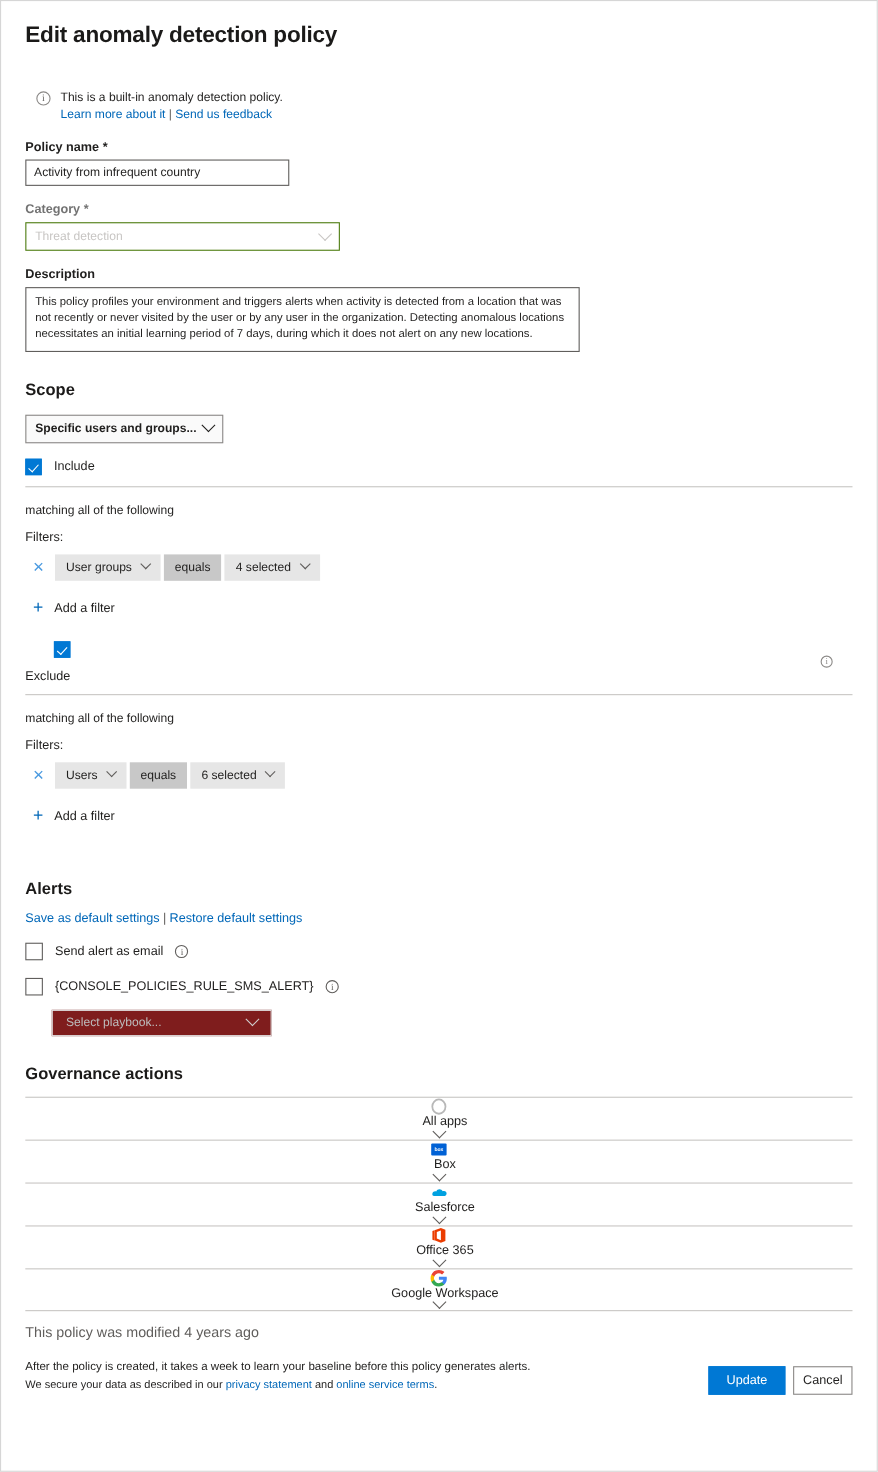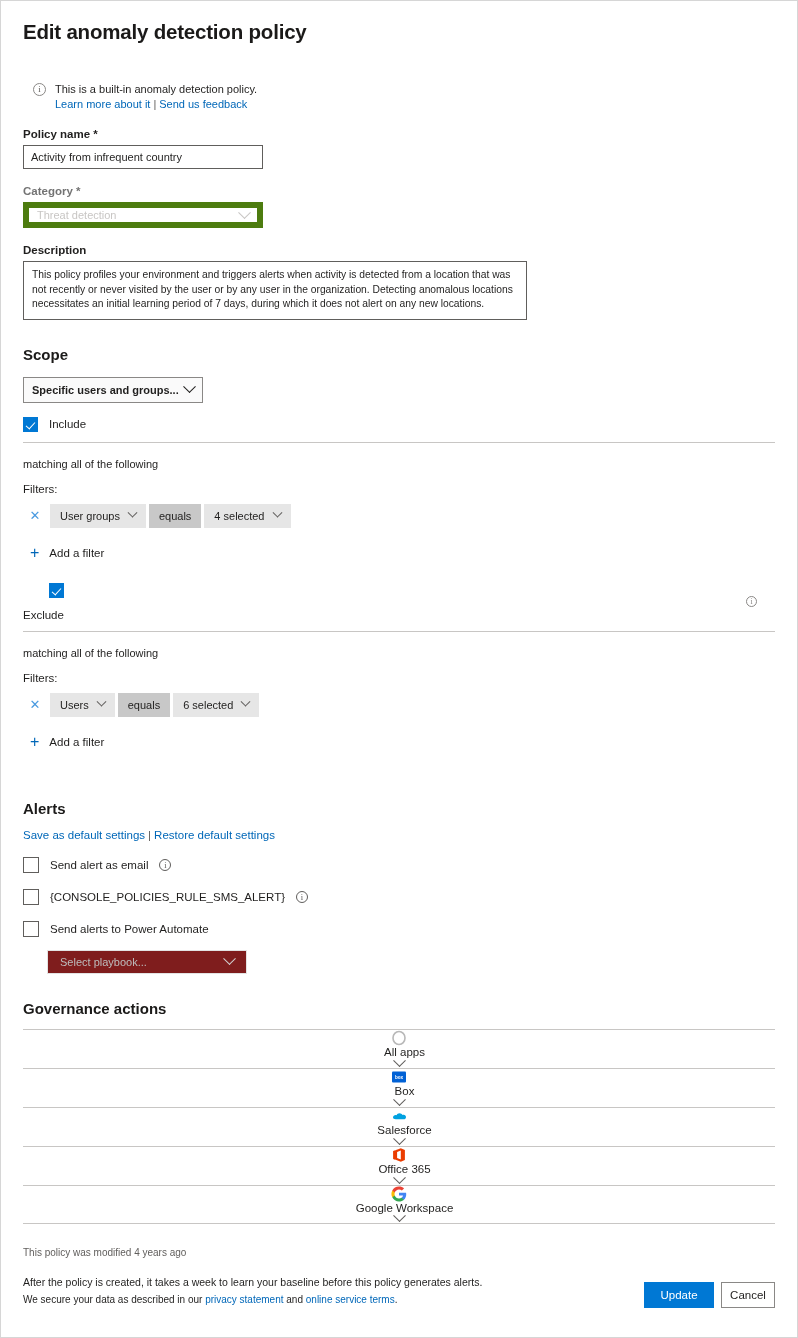--- a/index.html
+++ b/index.html
@@ -71,23 +71,23 @@
     border: 1px solid #605e5c;
     background: #fff;
     font-size: 11px;
     color: #201f1e;
     padding: 0 7px;
     display: flex;
     align-items: center;
   }
 
   .select-box {
-    width: 240px;
+    width: 286px;
     height: 26px;
-    border: 6px solid #4d7c0f;
+    border: 1px solid #4d7c0f;
     background: #fff;
     font-size: 11px;
     color: #c8c6c4;
     padding: 0 8px;
     display: flex;
     align-items: center;
     justify-content: space-between;
   }
   .chev {
     width: 9px; height: 9px;
@@ -266,23 +266,23 @@
   .gov-chev {
     width: 9px; height: 9px;
     border-right: 1.3px solid #605e5c;
     border-bottom: 1.3px solid #605e5c;
     transform: rotate(45deg) translate(-2px,-2px);
   }
   .app-ic { width:16px; height:16px; flex:0 0 auto; display:block; }
 
   
   .modified {
-    font-size: 10px;
+    font-size: 13px;
     color:#605e5c;
-    margin-top: 23px;
+    margin-top: 11px;
   }
   .footer {
     display:flex;
     align-items: flex-end;
     justify-content: space-between;
     margin-top: 16px;
   }
   .footer-text { font-size: 10.5px; line-height: 17px; color:#201f1e; }
   .footer-text .small { font-size: 10px; }
   .btns { display:flex; gap: 7px; }
@@ -410,24 +410,20 @@
     <span class="check-label">Send alert as email</span>
     <span class="mini-info">i</span>
   </div>
 
   <div class="alert-check-row">
     <span class="cb-empty"></span>
     <span class="check-label">{CONSOLE_POLICIES_RULE_SMS_ALERT}</span>
     <span class="mini-info">i</span>
   </div>
 
-  <div class="alert-check-row">
-    <span class="cb-empty"></span>
-    <span class="check-label">Send alerts to Power Automate</span>
-  </div>
 
   <div class="playbook-select">
     <span>Select playbook...</span>
     <span class="chev"></span>
   </div>
 
   <div class="gov-head">Governance actions</div>
   <div class="gov-list">
 
     <div class="gov-row">

